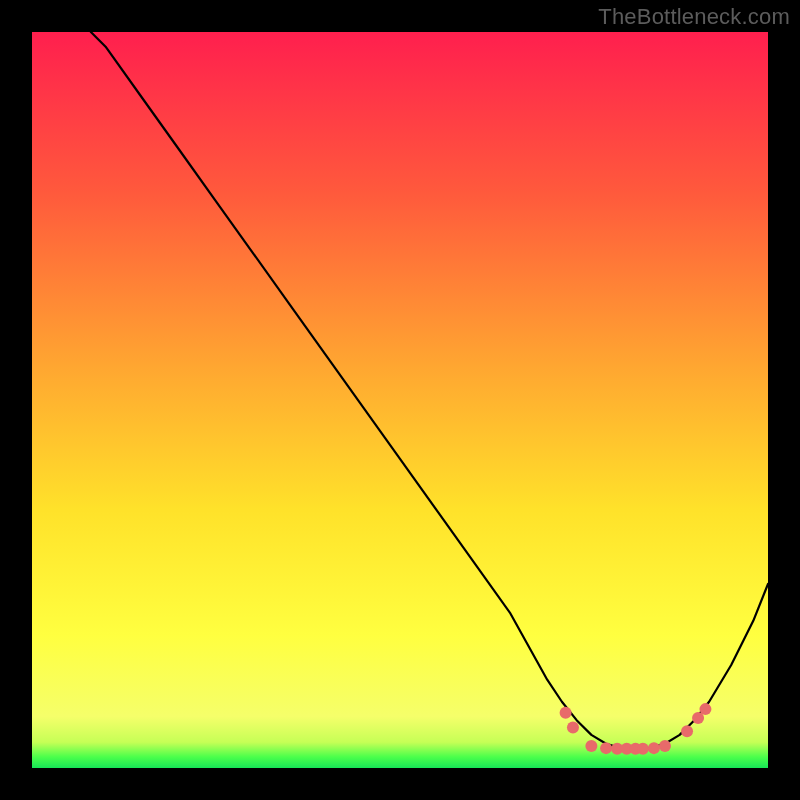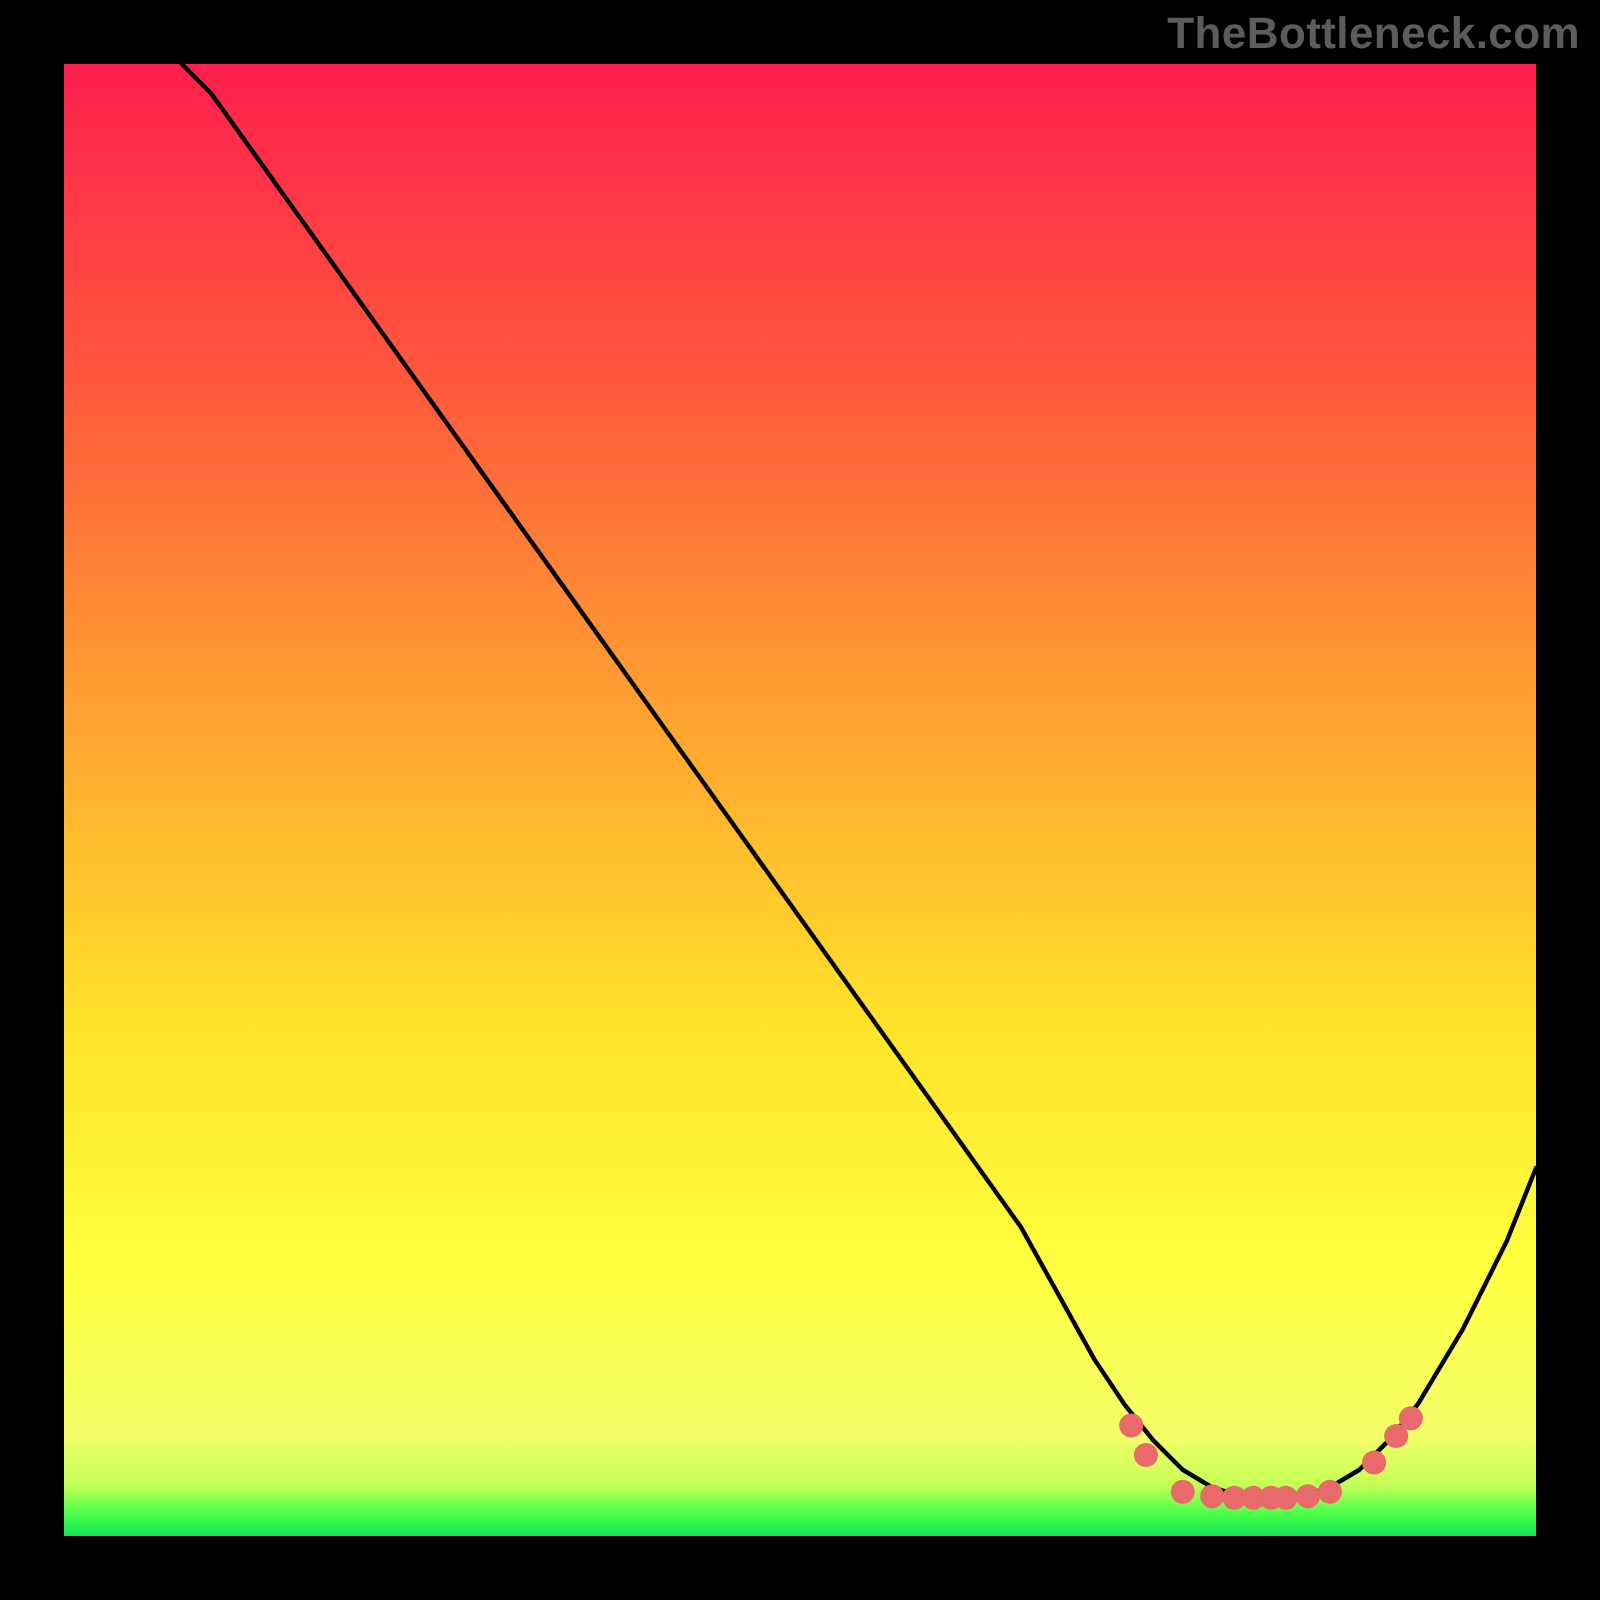--- a/index.html
+++ b/index.html
@@ -15,21 +15,21 @@
     position: relative;
     width: 800px;
     height: 800px;
   }
   .watermark {
     position: absolute;
     top: 4px;
     right: 10px;
     color: #5c5c5c;
     font-size: 22px;
-    font-weight: 700;
+    font-weight: 400;
     letter-spacing: 0.2px;
     user-select: none;
   }
   svg {
     position: absolute;
     left: 0;
     top: 0;
   }
 </style>
 </head>

